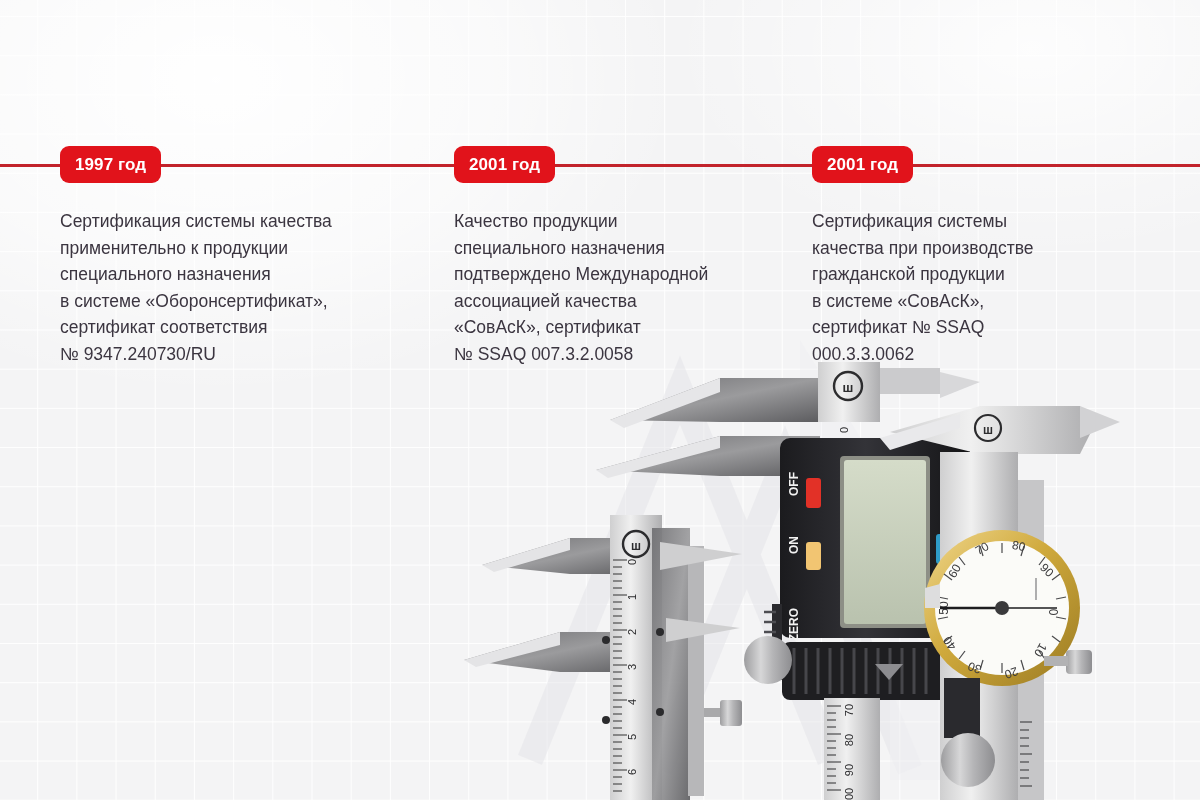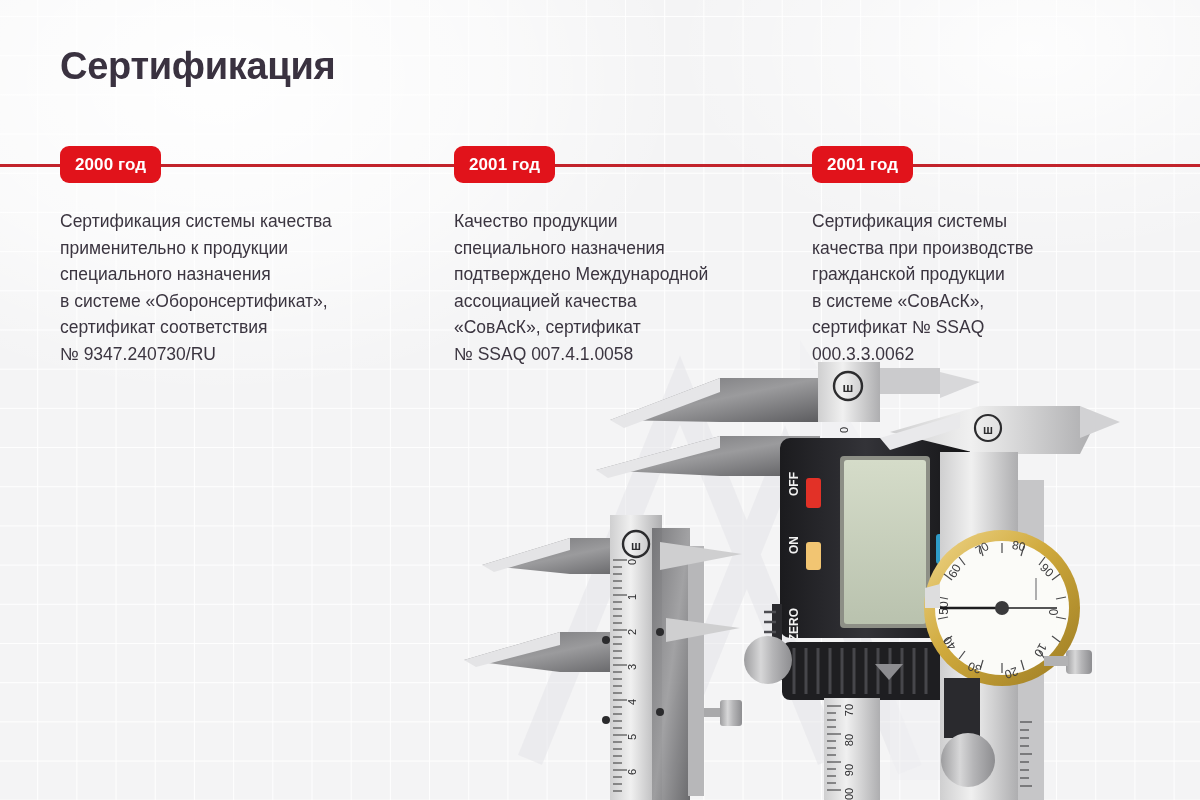--- a/index.html
+++ b/index.html
@@ -148,42 +148,41 @@
         <path d="M200 460 L350 90 L500 460"></path>
         <path d="M330 470 L455 160 L580 470"></path>
       </g>
       <g fill="#ececf0" opacity="0.75">
         <path d="M470 40 L600 250 L470 250 Z"></path>
         <path d="M560 300 L690 480 L560 480 Z"></path>
       </g>
     </svg>
   </div>
 
-  <div class="page-title">Сертификация</div>
 
   <div class="timeline">
     <div class="timeline-rule"></div>
-    <div class="year-badge b1">2000 год</div>
+    <div class="year-badge b1">1997 год</div>
     <div class="year-badge b2">2001 год</div>
     <div class="year-badge b3">2001 год</div>
   </div>
 
   <div class="columns">
     <div class="col c1">Сертификация системы качества
 применительно к продукции
 специального назначения
 в системе «Оборонсертификат»,
 сертификат соответствия
 № 9347.240730/RU</div>
     <div class="col c2">Качество продукции
 специального назначения
 подтверждено Международной
 ассоциацией качества
 «СовАсК», сертификат
-№ SSAQ 007.4.1.0058</div>
+№ SSAQ 007.3.2.0058</div>
     <div class="col c3">Сертификация системы
 качества при производстве
 гражданской продукции
 в системе «СовАсК»,
 сертификат № SSAQ
 000.3.3.0062</div>
   </div>
 
   <div class="photo">
     <svg viewBox="0 0 780 440" width="780" height="440" xmlns="http://www.w3.org/2000/svg">

